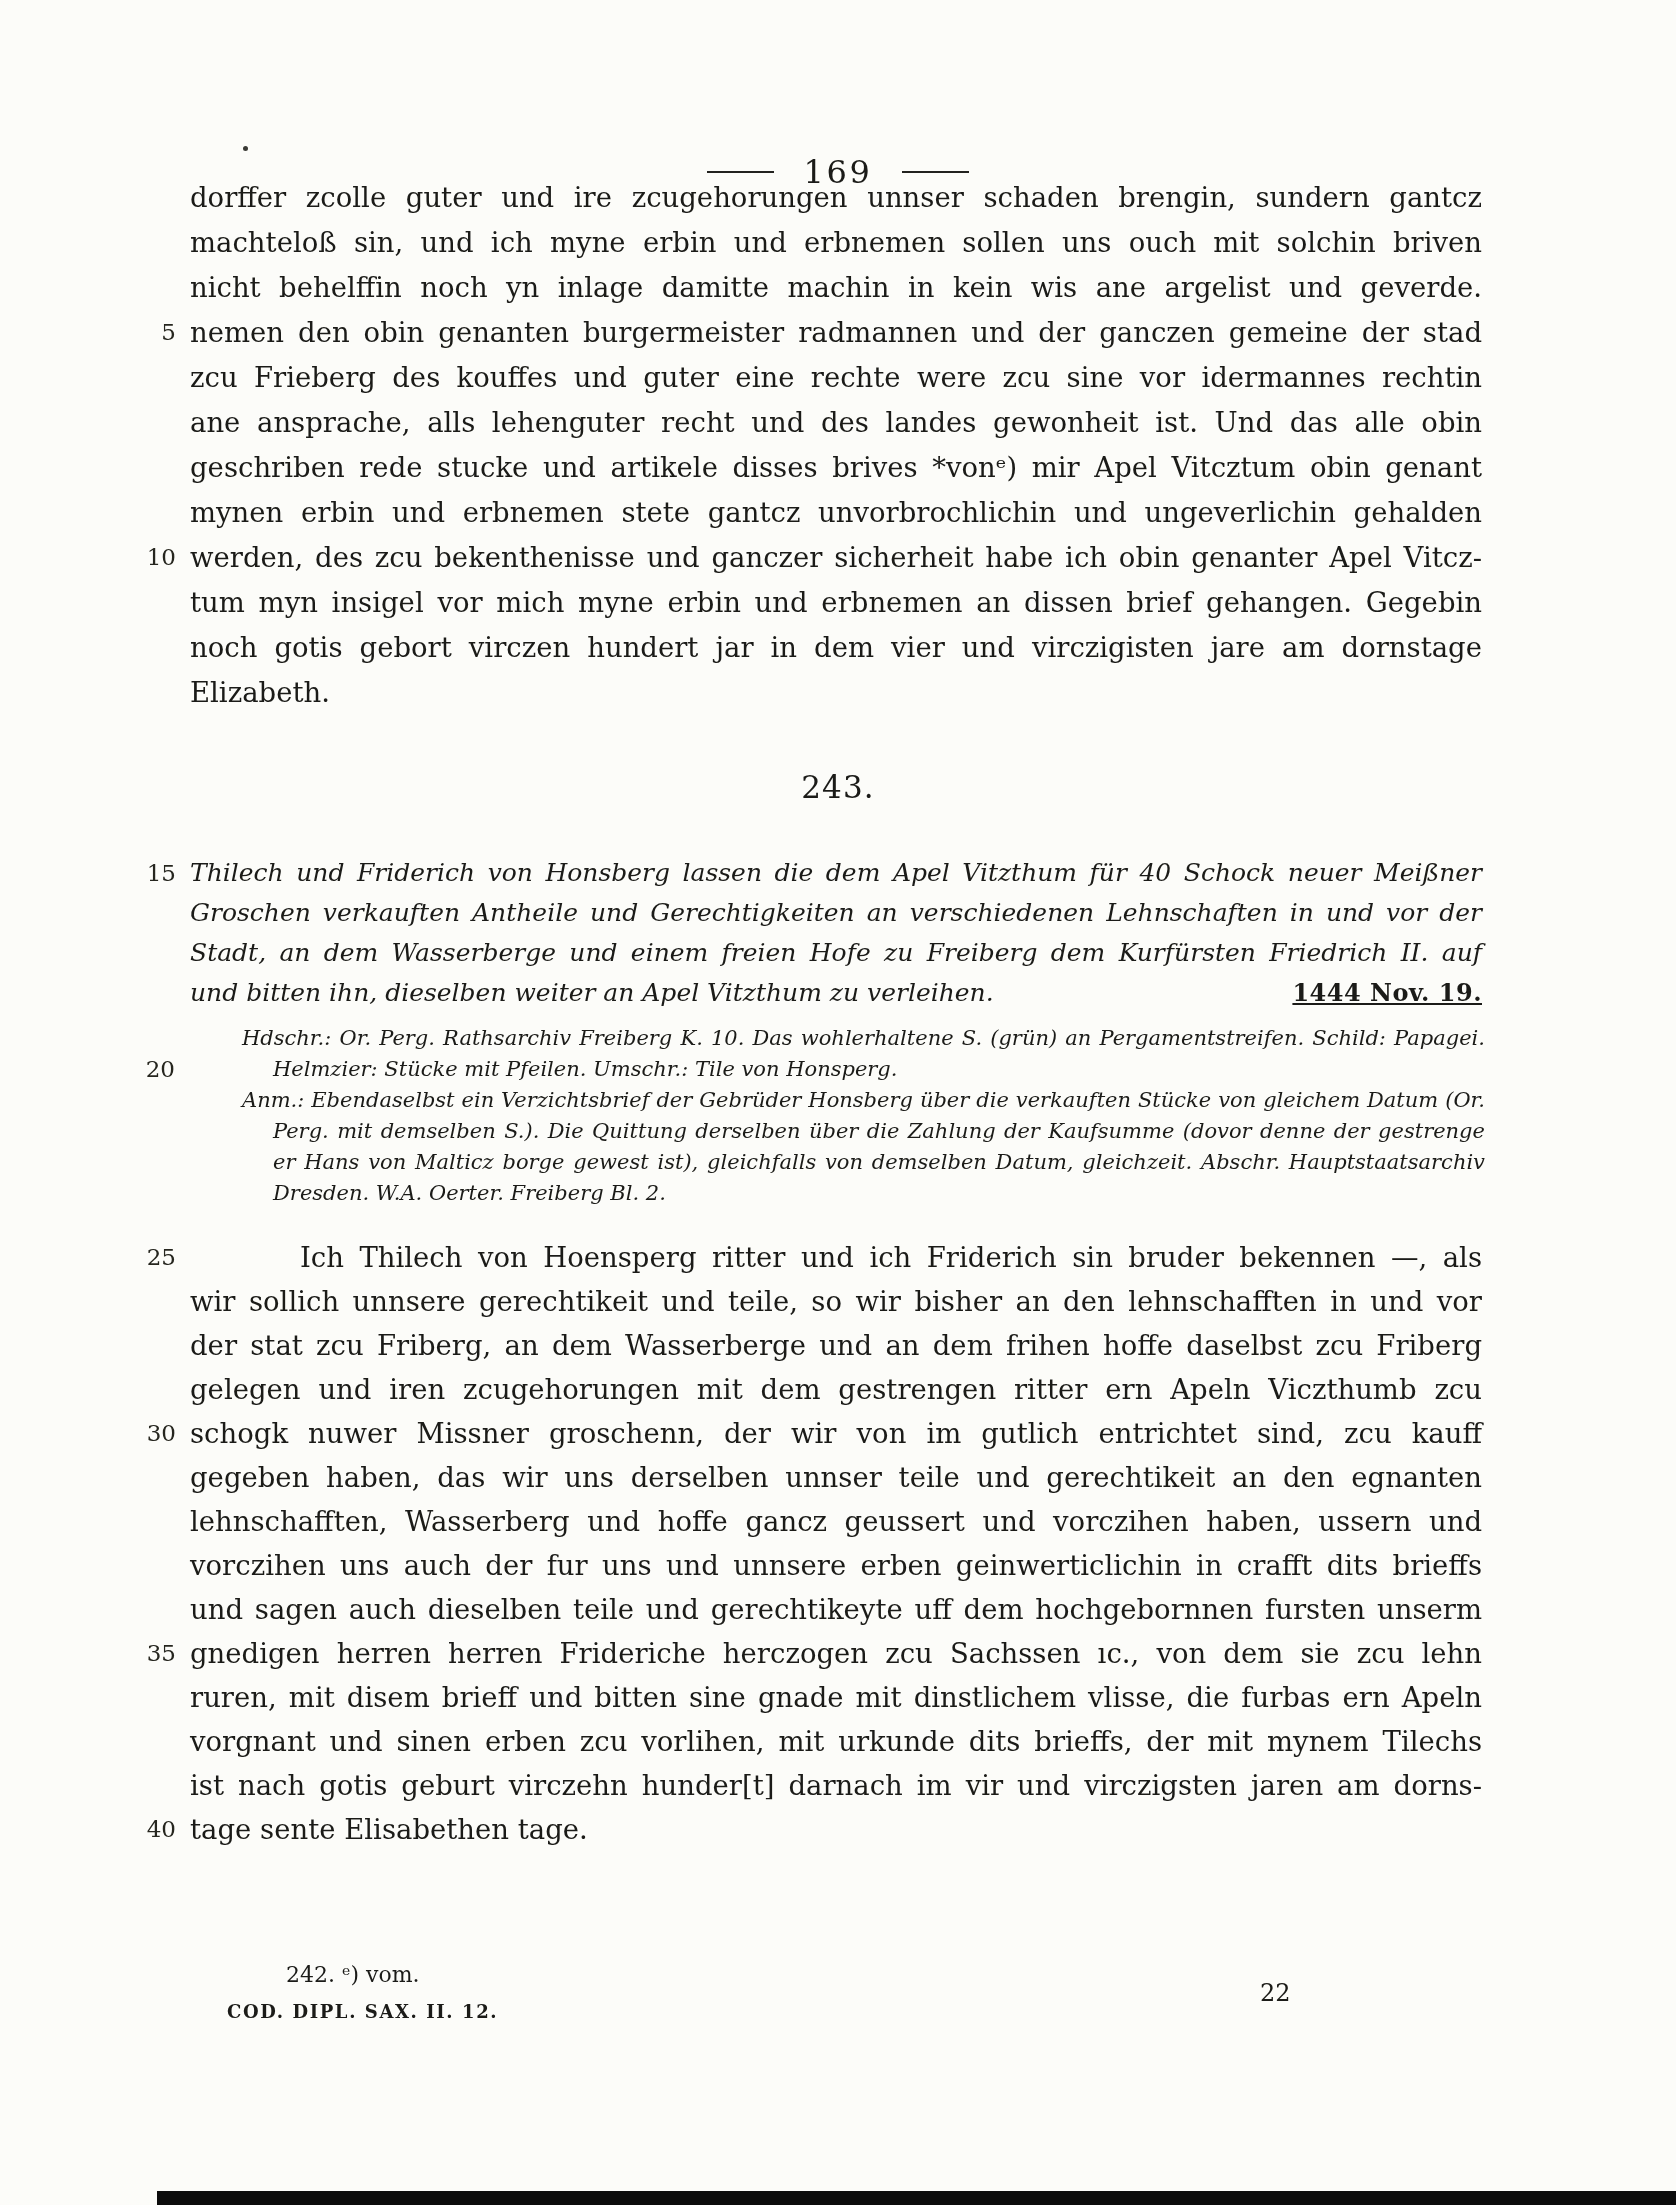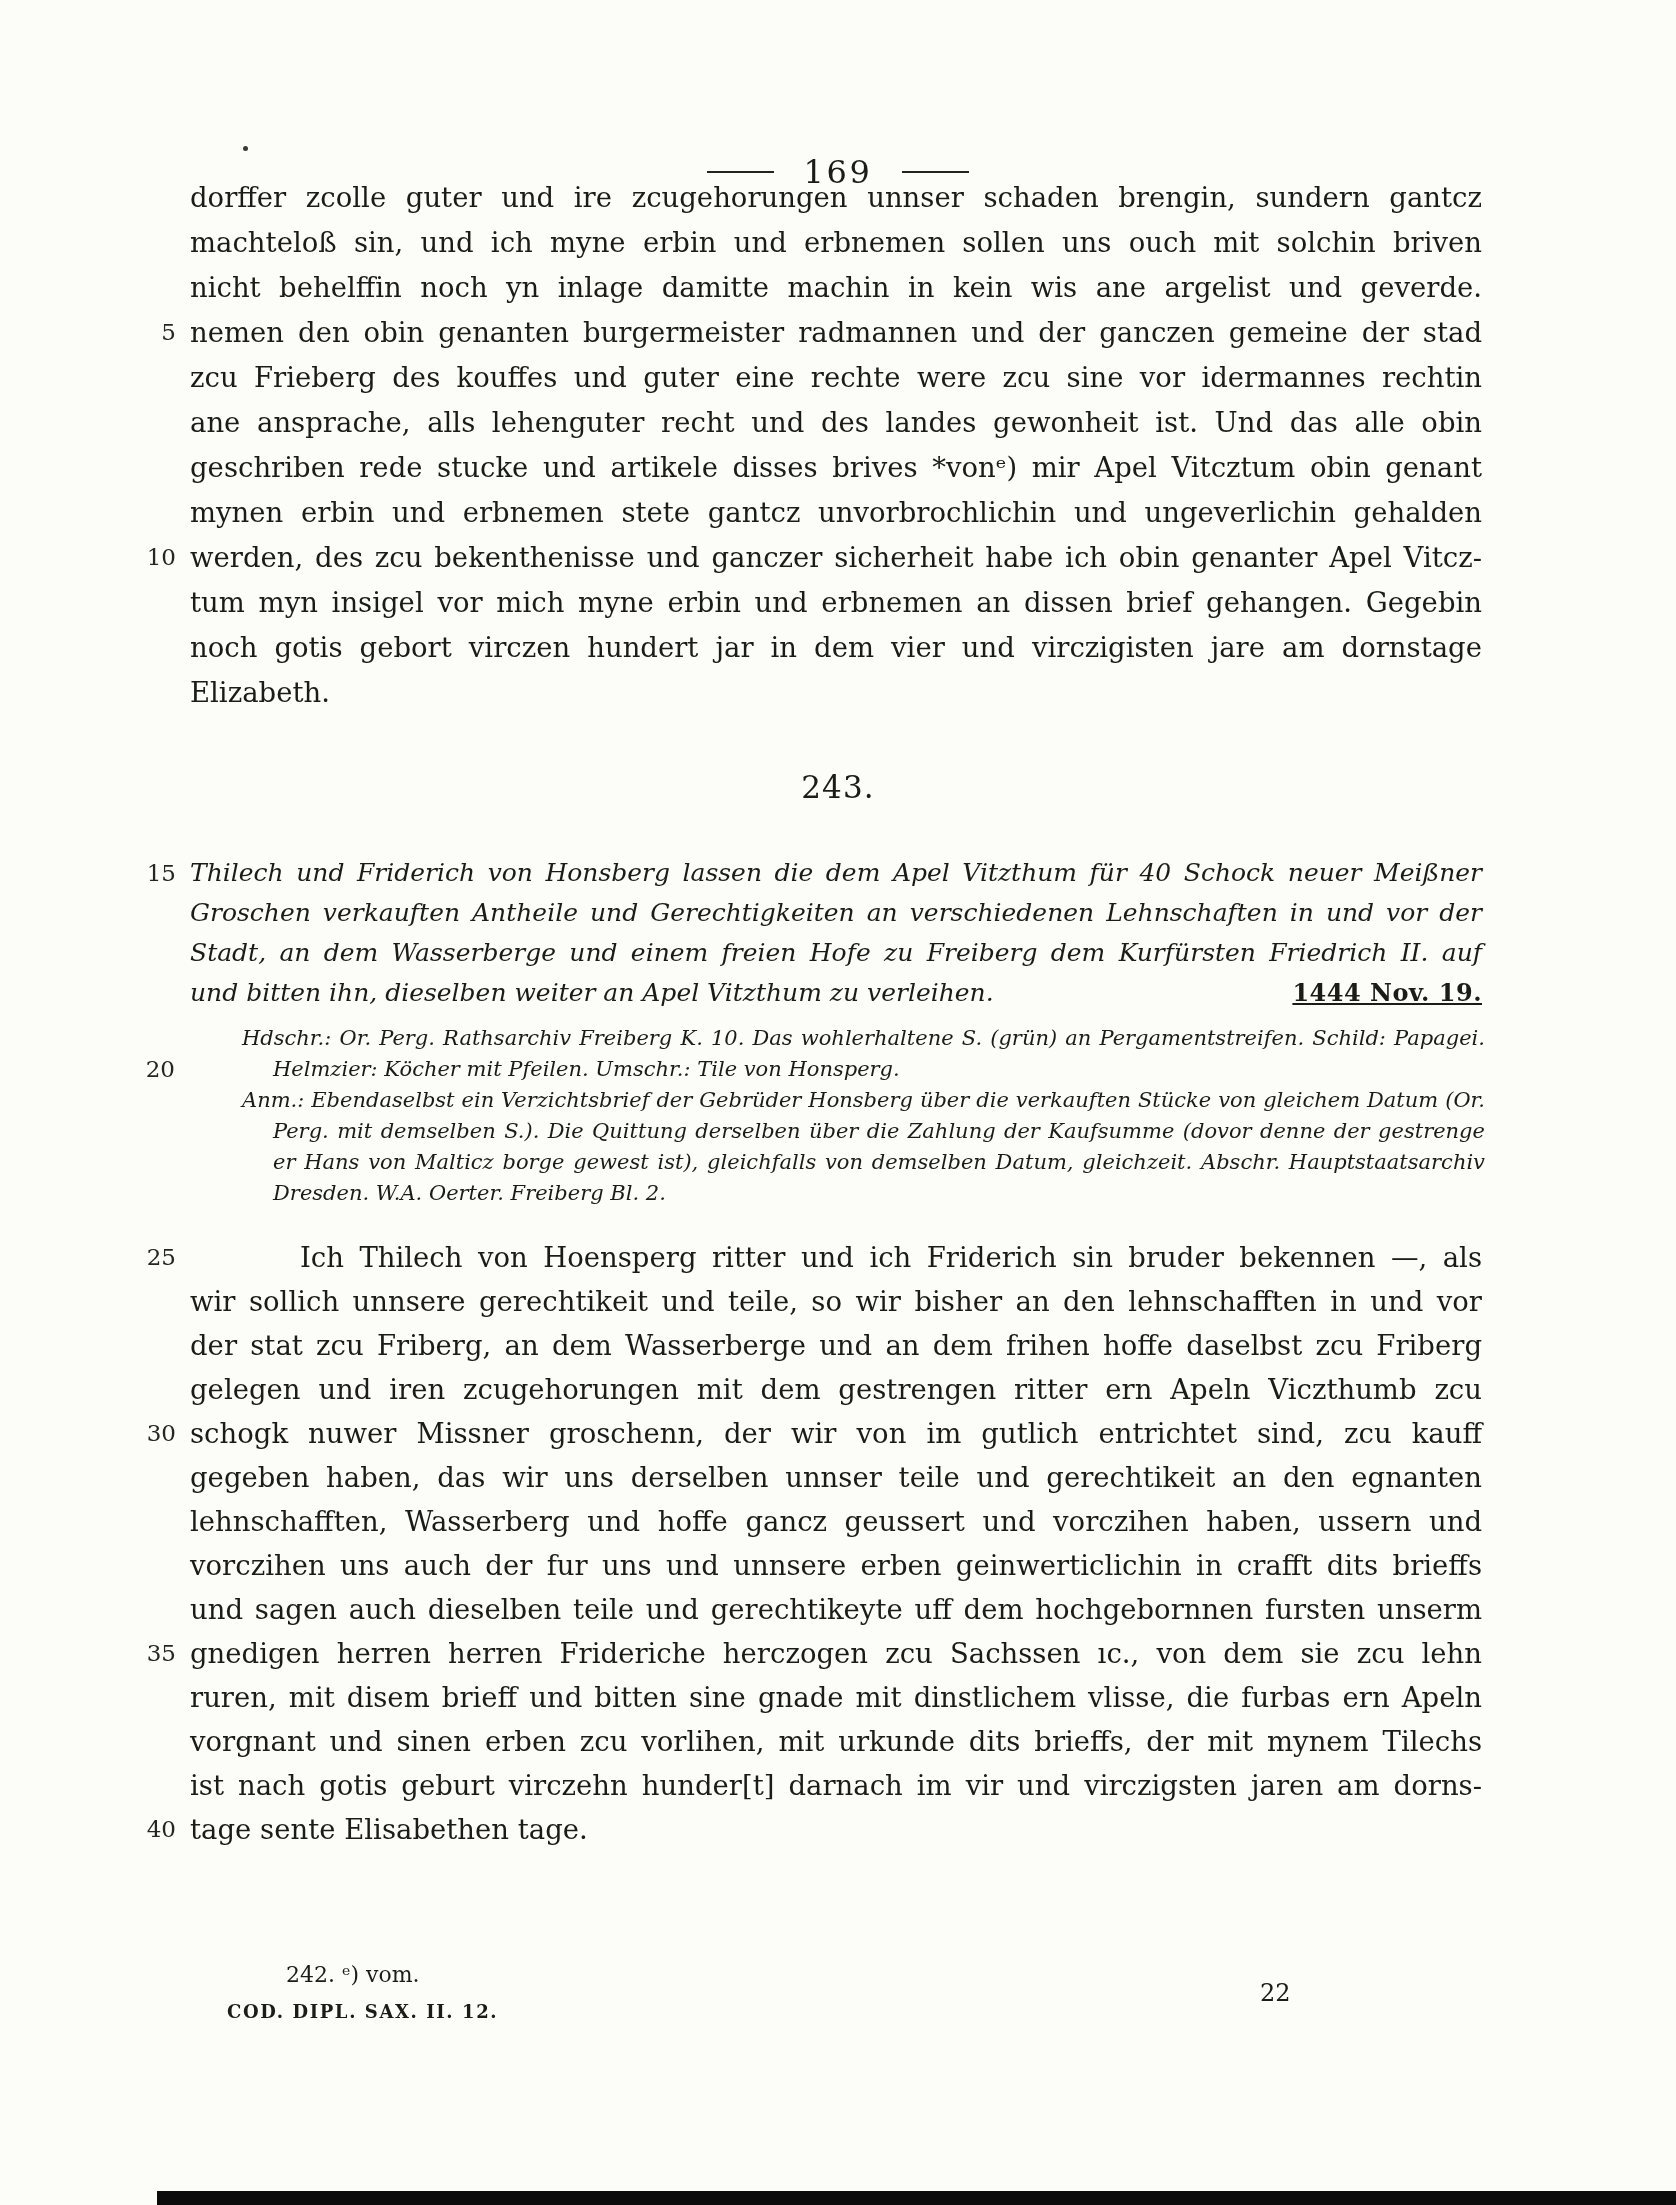--- a/index.html
+++ b/index.html
@@ -157,21 +157,21 @@
         <span class="date">1444 Nov. 19.</span>
       </div>
     </section>
 
   <section class="textblock apparatus">
       <div class="line">
         <span class="txt">Hdschr.: Or. Perg. Rathsarchiv Freiberg K. 10. Das wohlerhaltene S. (grün) an Pergamentstreifen. Schild: Papagei.</span>
       </div>
       <div class="line last cont">
         <span class="num">20</span>
-        <span class="txt">Helmzier: Köcher mit Pfeilen. Umschr.: Tile von Honsperg.</span>
+        <span class="txt">Helmzier: Stücke mit Pfeilen. Umschr.: Tile von Honsperg.</span>
       </div>
       <div class="line">
         <span class="txt">Anm.: Ebendaselbst ein Verzichtsbrief der Gebrüder Honsberg über die verkauften Stücke von gleichem Datum (Or.</span>
       </div>
       <div class="line cont">
         <span class="txt">Perg. mit demselben S.). Die Quittung derselben über die Zahlung der Kaufsumme (dovor denne der gestrenge</span>
       </div>
       <div class="line cont">
         <span class="txt">er Hans von Malticz borge gewest ist), gleichfalls von demselben Datum, gleichzeit. Abschr. Hauptstaatsarchiv</span>
       </div>

